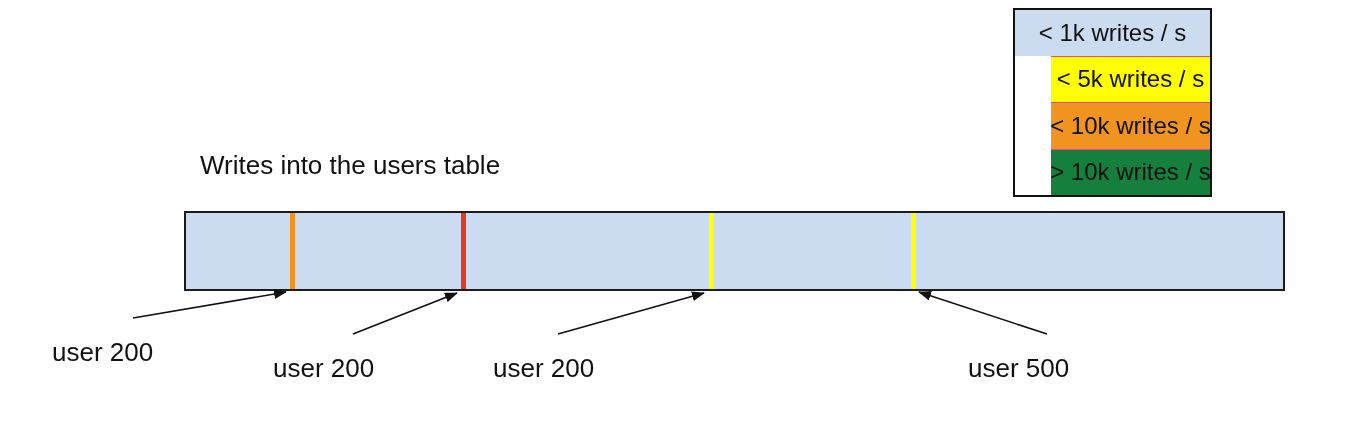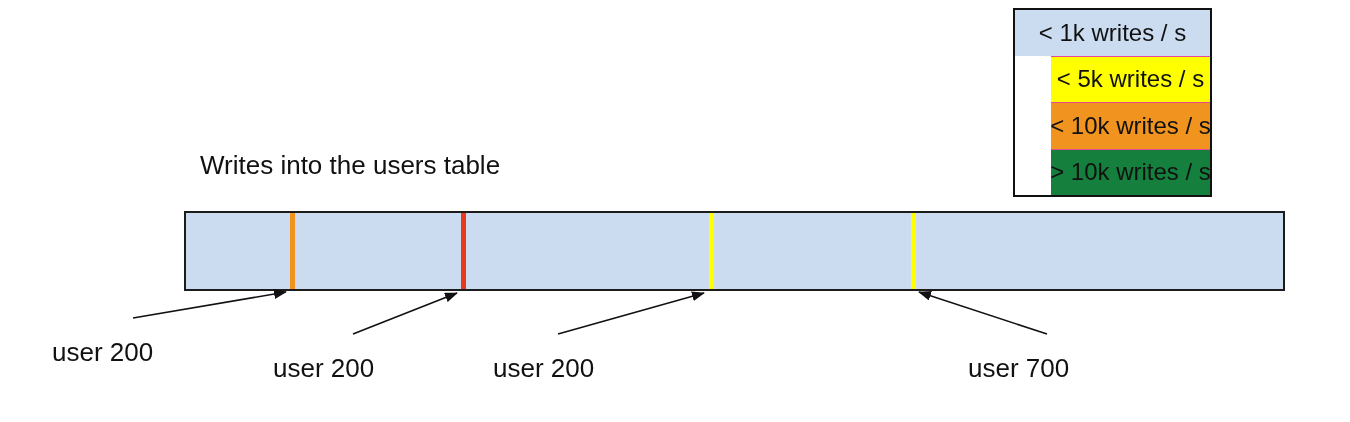--- a/index.html
+++ b/index.html
@@ -106,16 +106,16 @@
   <line x1="133" y1="318" x2="286" y2="292" stroke="#111111" stroke-width="1.6" marker-end="url(#ah)"></line>
       <line x1="353" y1="334" x2="457" y2="293" stroke="#111111" stroke-width="1.6" marker-end="url(#ah)"></line>
       <line x1="558" y1="334" x2="704" y2="293" stroke="#111111" stroke-width="1.6" marker-end="url(#ah)"></line>
       <line x1="1047" y1="334" x2="919" y2="292" stroke="#111111" stroke-width="1.6" marker-end="url(#ah)"></line>
     </svg>
 
   <div id="labels-layer">
       <div class="user-label" style="left: 52px; top: 337px;">user 200</div>
       <div class="user-label" style="left: 273px; top: 353px;">user 200</div>
       <div class="user-label" style="left: 493px; top: 353px;">user 200</div>
-      <div class="user-label" style="left: 968px; top: 353px;">user 700</div>
+      <div class="user-label" style="left: 968px; top: 353px;">user 500</div>
     </div>
 
 </div>
 
 </body></html>

